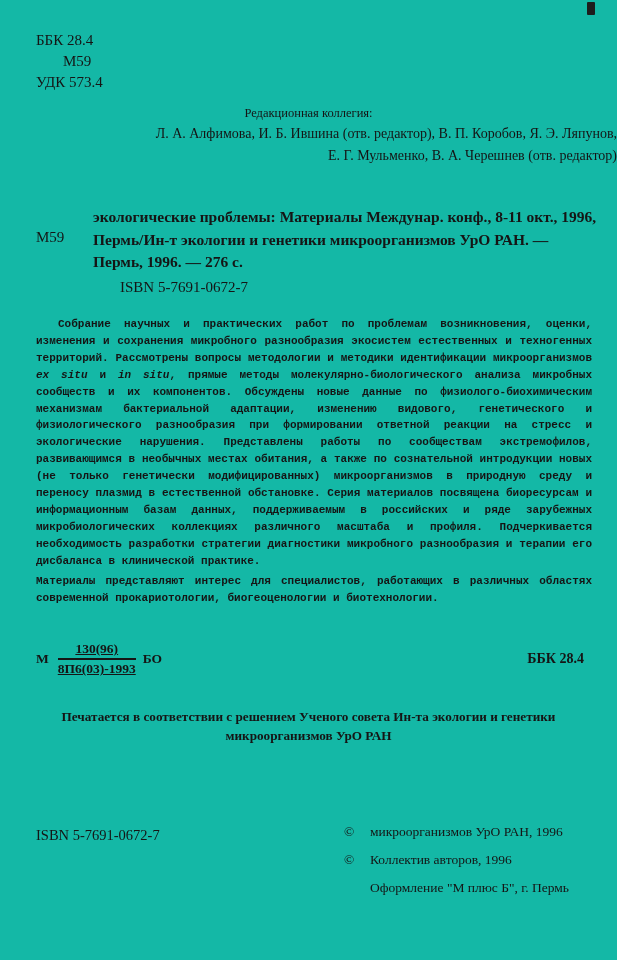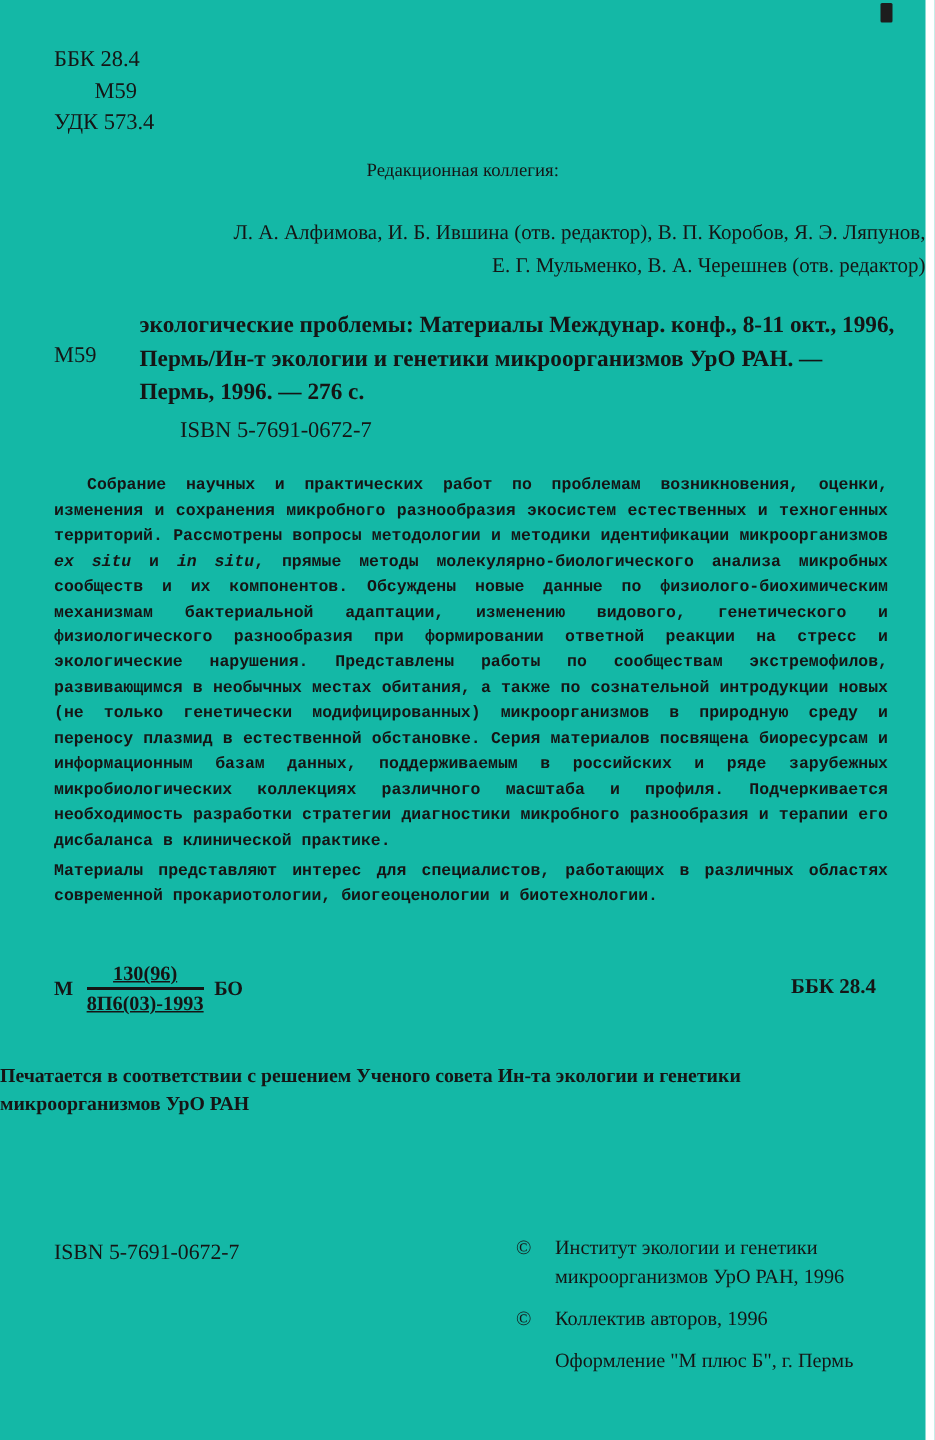--- a/index.html
+++ b/index.html
@@ -9,21 +9,21 @@
     background:#14b8a6;
     font-family:"Liberation Serif","DejaVu Serif",serif;
     color:#151515;
     overflow:hidden;
   }
   
   .top-codes{position:absolute;left:36px;top:30px;font-size:15px;line-height:21px;}
   .top-codes .m-center{padding-left:27px;}
   
   .editorial{position:absolute;top:106px;left:0;right:0;text-align:center;}
-  .editorial .heading{font-size:12.5px;margin-bottom:24px;}
+  .editorial .heading{font-size:12.5px;margin-bottom:2px;}
   .editorial .names{font-size:14px;line-height:22px;text-align:right;}
   
   .m59-margin{position:absolute;left:36px;top:229px;font-size:15px;}
   .catalog{position:absolute;left:93px;top:206px;width:506px;
            font-size:15.5px;font-weight:bold;line-height:22.5px;}
   .catalog .line-first{padding-left:27px;}
   .catalog .isbn{font-weight:normal;padding-left:27px;font-size:15px;margin-top:2px;}
   
   .annotation{position:absolute;left:36px;top:316px;width:556px;
               font-size:11px;font-weight:bold;line-height:16.9px;text-align:justify;font-family:Liberation Mono, monospace;}
@@ -32,21 +32,21 @@
   .it{font-style:italic;}
   
   .code-line{position:absolute;left:36px;right:33px;top:641px;
              display:flex;align-items:center;font-weight:bold;font-size:13.5px;}
   .fraction{display:inline-block;text-align:center;margin:0 7px 0 9px;text-decoration:underline;}
   .fraction .num{padding:0 8px 1px 8px;border-bottom:2px solid #151515;}
   .fraction .den{padding-top:1px;}
   .code-line .spacer{flex:1;}
   .code-line .bbk-right{font-size:14px;}
   
-  .printed{position:absolute;top:707px;left:0;right:0;
+  .printed{position:absolute;top:707px;left:0;right:0;text-align:center;
            font-weight:bold;font-size:13.2px;line-height:19px;}
   
   .isbn-bottom{position:absolute;left:36px;top:827px;font-size:14.5px;}
   .copyright{position:absolute;left:344px;top:822px;font-size:13.5px;line-height:19px;}
   .c-row{display:flex;margin-bottom:9px;}
   .c-sym{width:26px;flex:0 0 26px;}
   .c-design{padding-left:26px;margin-top:2px;}
   
   .artifact{position:absolute;right:22px;top:2px;width:8px;height:13px;background:#1d1d1d;border-radius:1px;}
 </style>
@@ -99,21 +99,20 @@
     <div>Печатается в соответствии с решением Ученого совета Ин-та экологии и генетики</div>
     <div>микроорганизмов УрО РАН</div>
   </div>
 
   <div class="isbn-bottom">ISBN 5-7691-0672-7</div>
 
   <div class="copyright">
     <div class="c-row">
       <span class="c-sym">©</span>
       <span>
-        <span style="display:block">Институт экологии и генетики</span>
         <span style="display:block">микроорганизмов УрО РАН, 1996</span>
       </span>
     </div>
     <div class="c-row">
       <span class="c-sym">©</span>
       <span>Коллектив авторов, 1996</span>
     </div>
     <div class="c-design">Оформление "М плюс Б", г. Пермь</div>
   </div>
 

